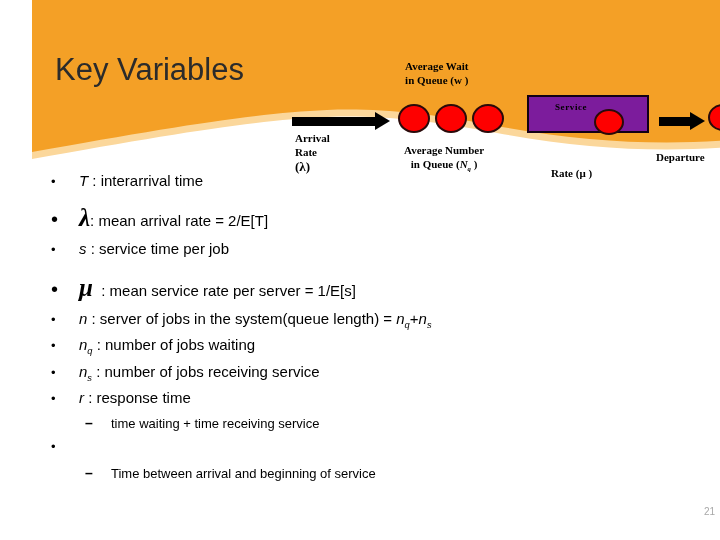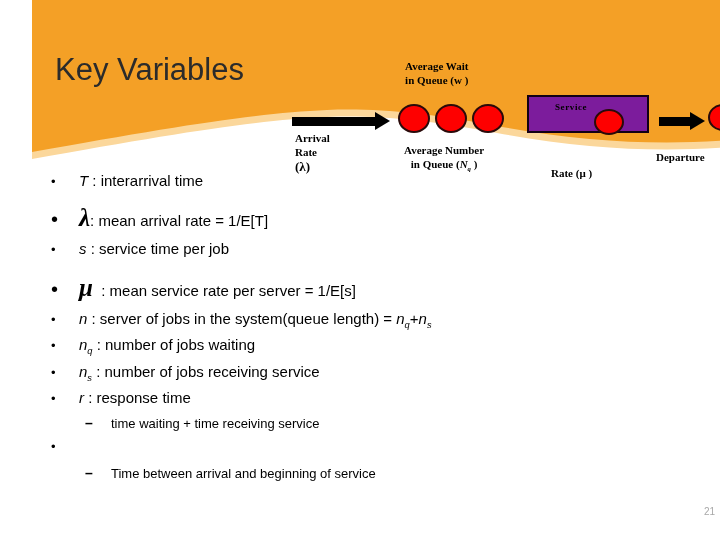--- a/index.html
+++ b/index.html
@@ -206,21 +206,21 @@
 
   <div id="bullets">
 
     <div class="bullet-row lvl1" style="top:172px;">
       <span class="bullet-mark">•</span>
       <span><span class="var">T</span>&nbsp;<span>: interarrival time</span></span>
     </div>
 
     <div class="bullet-row lvl1 big" style="top:208px;">
       <span class="bullet-mark">•</span>
-      <span><span class="bigsym">λ</span><span>: mean arrival rate = 1/E[T]</span></span>
+      <span><span class="bigsym">λ</span><span>: mean arrival rate = 2/E[T]</span></span>
     </div>
 
     <div class="bullet-row lvl1" style="top:240px;">
       <span class="bullet-mark">•</span>
       <span><span class="var">s</span>&nbsp;<span>: service time per job</span></span>
     </div>
 
     <div class="bullet-row lvl1 big" style="top:278px;">
       <span class="bullet-mark">•</span>
       <span><span class="bigsym">μ</span>&nbsp;&nbsp;<span>: mean service rate per server = 1/E[s]</span></span>

